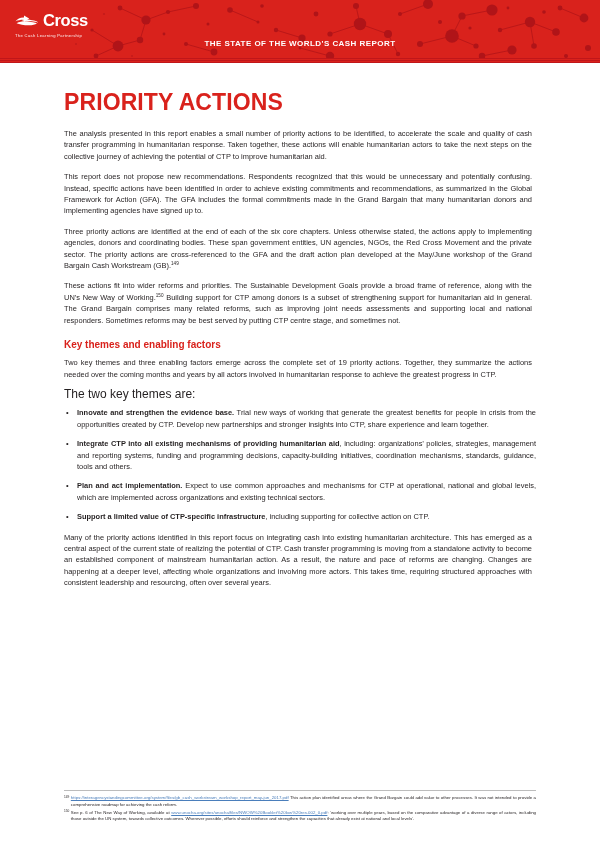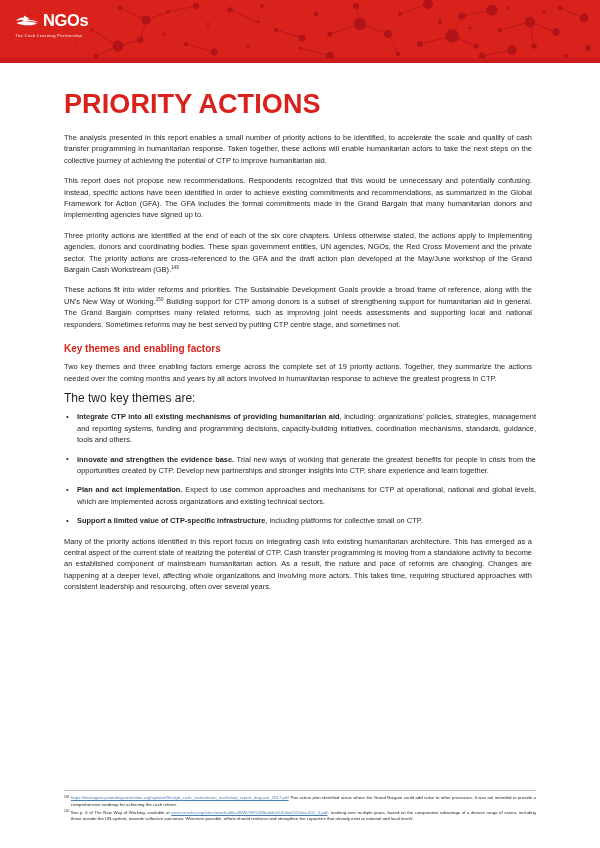--- a/index.html
+++ b/index.html
@@ -83,21 +83,21 @@
   }
 
   
   .page {
     position: relative;
     padding: 0 64px;
     height: 785px;
   }
   h1.page-title {
     color: #d9221c;
-    font-size: 27px;
+    font-size: 23px;
     font-weight: bold;
     letter-spacing: 0.1px;
     margin: 28px 0 14px 0;
     line-height: 1;
   }
   p.body {
     font-size: 7.45px;
     line-height: 11.4px;
     text-align: justify;
     margin: 0 4px 9px 0;
@@ -265,25 +265,26 @@
   </svg>
   <div class="banner-stripes"></div>
 
   <div class="logo">
     <div class="logo-row">
       <svg class="logo-mark" width="26" height="16" viewBox="0 0 26 16">
         <path d="M1.5 9.2 C3.5 6.4 6.5 5.2 10 5.4 L10 3.4 L15.2 6.6 L10 9.9 L10 7.9 C7 7.7 4.2 8.4 1.5 9.2 Z" fill="#ffffff"></path>
         <path d="M2.5 11.2 C6 9.6 10.5 9.0 14.5 9.6 C18 10.1 20.5 10.6 23 11.2 C21 12.6 18 13.4 14.5 13.3 C10 13.2 5.5 12.4 2.5 11.2 Z" fill="#ffffff"></path>
         <path d="M8.5 7.6 C12 7.2 16.5 7.6 20 8.6 C21.8 9.1 23.2 9.7 24.5 10.4 C22.5 10.0 20 9.5 17.5 9.2 C14 8.8 11 8.6 8.5 8.8 Z" fill="#ffffff"></path>
       </svg>
-      <span class="logo-word">NGOs</span>
+      <span class="logo-word">Cross</span>
     </div>
     <span class="logo-tag">The Cash Learning Partnership</span>
   </div>
 
+  <div class="banner-title">THE STATE OF THE WORLD'S CASH REPORT</div>
 </div>
 
 <div class="page">
 
   <h1 class="page-title">PRIORITY ACTIONS</h1>
 
   <p class="body">The analysis presented in this report enables a small number of priority actions to be identified, to accelerate the scale and quality of cash transfer programming in humanitarian response. Taken together, these actions will enable humanitarian actors to take the next steps on the collective journey of achieving the potential of CTP to improve humanitarian aid.</p>
 
   <p class="body">This report does not propose new recommendations. Respondents recognized that this would be unnecessary and potentially confusing. Instead, specific actions have been identified in order to achieve existing commitments and recommendations, as summarized in the Global Framework for Action (GFA). The GFA includes the formal commitments made in the Grand Bargain that many humanitarian donors and implementing agencies have signed up to.</p>
 
@@ -291,28 +292,28 @@
 
   <p class="body"><span>These actions fit into wider reforms and priorities. The Sustainable Development Goals provide a broad frame of reference, along with the UN’s New Way of Working.</span><sup class="fn">150</sup><span> Building support for CTP among donors is a subset of strengthening support for humanitarian aid in general. The Grand Bargain comprises many related reforms, such as improving joint needs assessments and supporting local and national responders. Sometimes reforms may be best served by putting CTP centre stage, and sometimes not.</span></p>
 
   <h2 class="sub-head">Key themes and enabling factors</h2>
 
   <p class="body">Two key themes and three enabling factors emerge across the complete set of 19 priority actions. Together, they summarize the actions needed over the coming months and years by all actors involved in humanitarian response to achieve the greatest progress in CTP.</p>
 
   <p class="lead-in">The two key themes are:</p>
 
   <ul class="bullets">
+    <li><b>Innovate and strengthen the evidence base.</b><span> Trial new ways of working that generate the greatest benefits for people in crisis from the opportunities created by CTP. Develop new partnerships and stronger insights into CTP, share experience and learn together.</span></li>
     <li><b>Integrate CTP into all existing mechanisms of providing humanitarian aid</b><span>, including: organizations’ policies, strategies, management and reporting systems, funding and programming decisions, capacity-building initiatives, coordination mechanisms, standards, guidance, tools and others.</span></li>
-    <li><b>Innovate and strengthen the evidence base.</b><span> Trial new ways of working that generate the greatest benefits for people in crisis from the opportunities created by CTP. Develop new partnerships and stronger insights into CTP, share experience and learn together.</span></li>
   </ul>
 
 
   <ul class="bullets">
     <li><b>Plan and act implementation.</b><span> Expect to use common approaches and mechanisms for CTP at operational, national and global levels, which are implemented across organizations and existing technical sectors.</span></li>
-    <li><b>Support a limited value of CTP-specific infrastructure</b><span>, including platforms for collective small on CTP.</span></li>
+    <li><b>Support a limited value of CTP-specific infrastructure</b><span>, including supporting for collective action on CTP.</span></li>
   </ul>
 
   <p class="body" style="margin-top:9px;">Many of the priority actions identified in this report focus on integrating cash into existing humanitarian architecture. This has emerged as a central aspect of the current state of realizing the potential of CTP. Cash transfer programming is moving from a standalone activity to become an established component of mainstream humanitarian action. As a result, the nature and pace of reforms are changing. Changes are happening at a deeper level, affecting whole organizations and involving more actors. This takes time, requiring structured approaches with consistent leadership and resourcing, often over several years.</p>
 
   <div class="footnotes">
     <div class="footnote">
       <span class="fn-num">149</span>
       <span class="fn-text"><a class="fn-link" href="#">https://interagencystandingcommittee.org/system/files/gb_cash_workstream_workshop_report_may-jun_2017.pdf</a><span> This action plan identified areas where the Grand Bargain could add value to other processes. It was not intended to provide a comprehensive roadmap for achieving the cash reform.</span></span>
     </div>
     <div class="footnote">

